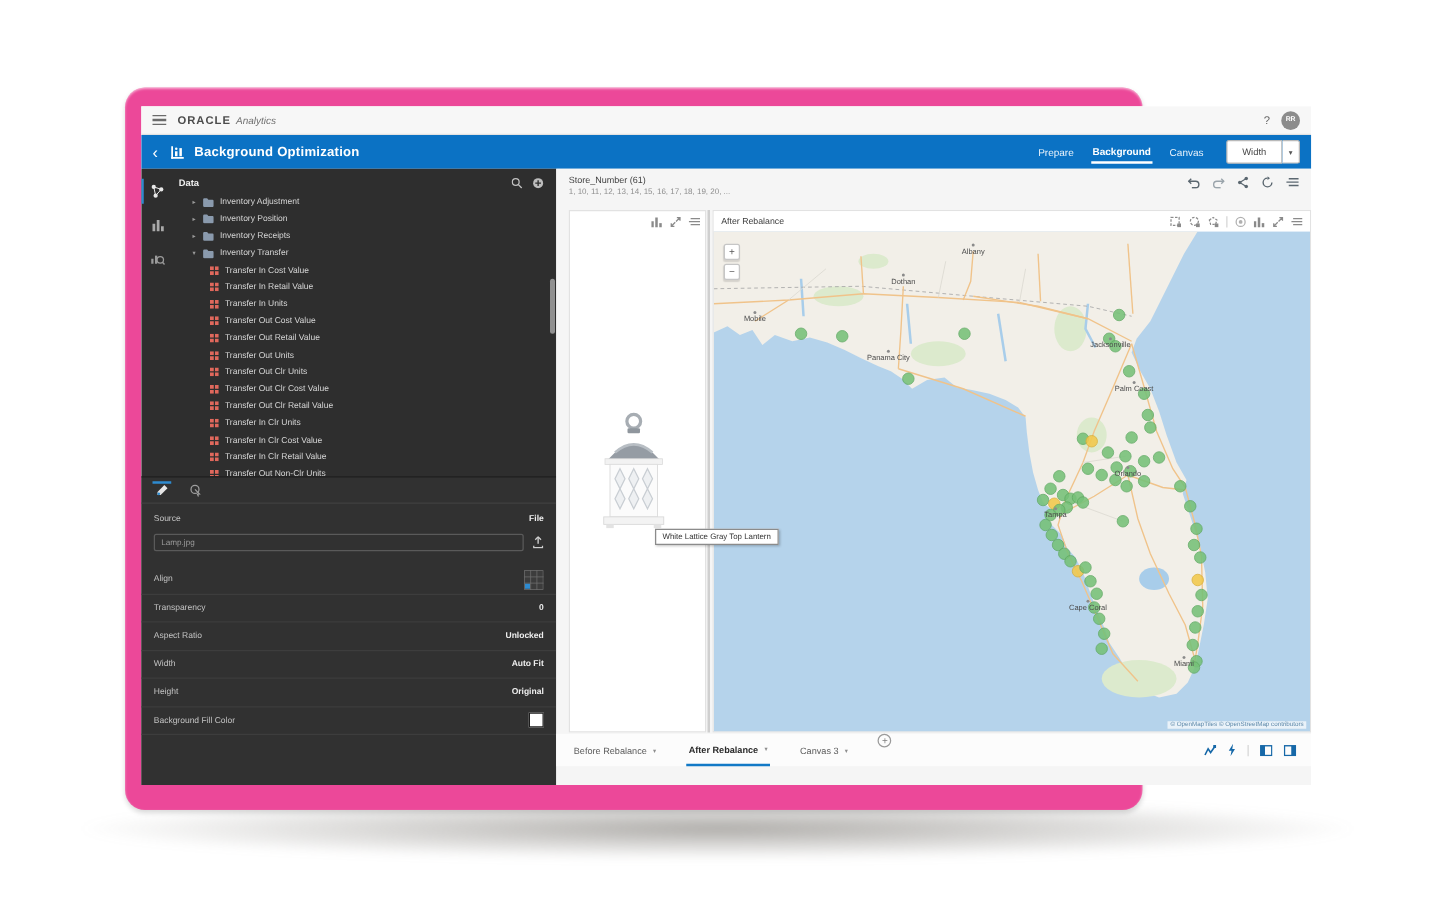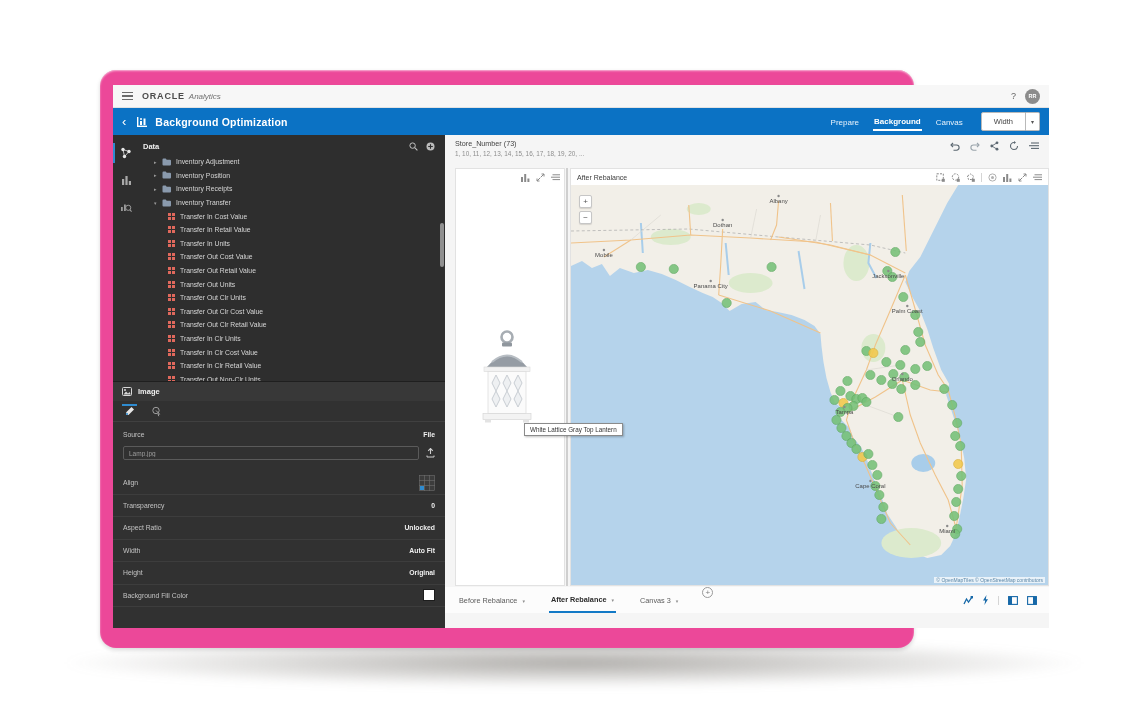--- a/index.html
+++ b/index.html
@@ -416,30 +416,20 @@
                     <rect x="4" y="4" width="3" height="3"></rect>
                   </g>
                 </svg>
               </span>
               <span class="tree-label">Transfer Out Non-Clr Units</span>
             </div>
           </div>
         <div class="tree-scroll"></div>
 
         <div class="img-panel">
-          <div class="img-header">
-            <span>
-              <svg width="10" height="9" viewBox="0 0 10 9">
-                  <rect x=".5" y=".5" width="9" height="8" rx="1" stroke="#d8d8d8" stroke-width="1" fill="none"></rect>
-                  <circle cx="3" cy="3" r="1" fill="#d8d8d8"></circle>
-                  <path d="M1.5,7.5 L4,4.5 L6,6.5 L7.5,5 L8.8,7.5 Z" fill="#d8d8d8"></path>
-                </svg>
-            </span>
-            <span class="img-title">Image</span>
-          </div>
           <div class="img-tabs">
             <span class="img-tab active">
               <svg width="11" height="11" viewBox="0 0 11 11">
                   <path d="M7.5,1 L10,3.5 L4.5,9 L2,9 L2,6.5 Z" fill="#e6e6e6"></path>
                   <circle cx="3" cy="8" r="1.1" fill="#2e8bd0"></circle>
                 </svg>
             </span>
             <span class="img-tab">
               <svg width="11" height="11" viewBox="0 0 11 11">
                   <circle cx="5" cy="4.5" r="3.2" stroke="#9e9e9e" stroke-width="1" fill="none"></circle>
@@ -504,21 +494,21 @@
                 <span class="prop-label">Background Fill Color</span>
                 <span class="swatch"></span>
               </div>
               <div class="prop-sep"></div>
             </div>
         </div>
       </div>
 
       <div class="main">
         <div class="filterbar">
-          <div class="filter-name">Store_Number (73)</div>
+          <div class="filter-name">Store_Number (61)</div>
           <div class="filter-values">1, 10, 11, 12, 13, 14, 15, 16, 17, 18, 19, 20, ...</div>
         </div>
         <div class="canvas-toolbar">
           <span>
               <svg width="10" height="9" viewBox="0 0 10 9">
                 <path d="M3,1 L1,3 L3,5" stroke="#5b6770" stroke-width="1.1" fill="none"></path>
                 <path d="M1,3 L6.5,3 A2.6,2.6 0 0 1 6.5,8.2 L3.5,8.2" stroke="#5b6770" stroke-width="1.1" fill="none"></path>
               </svg>
             </span>
           <span>

